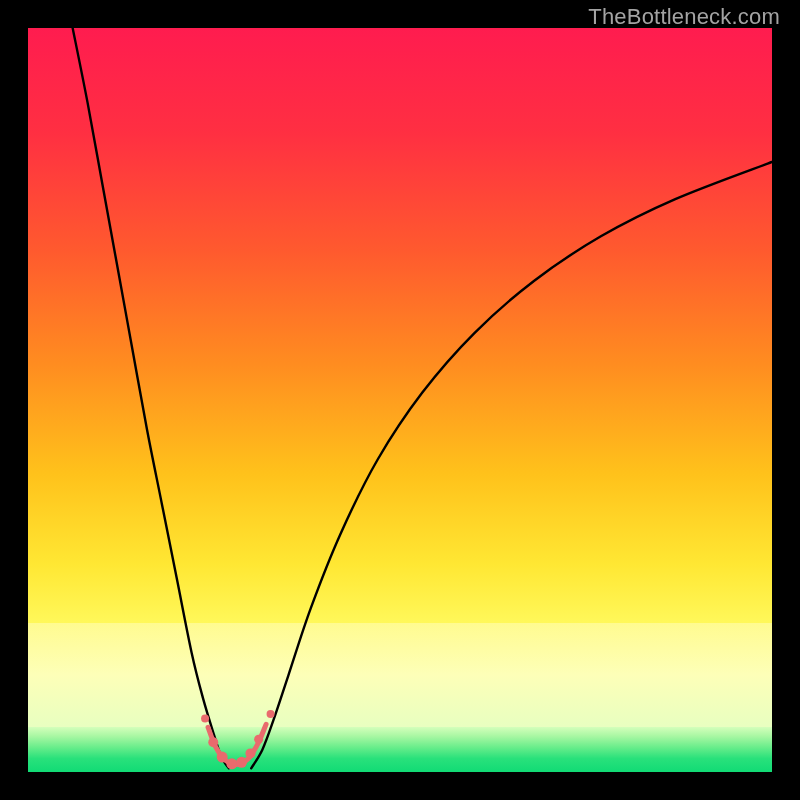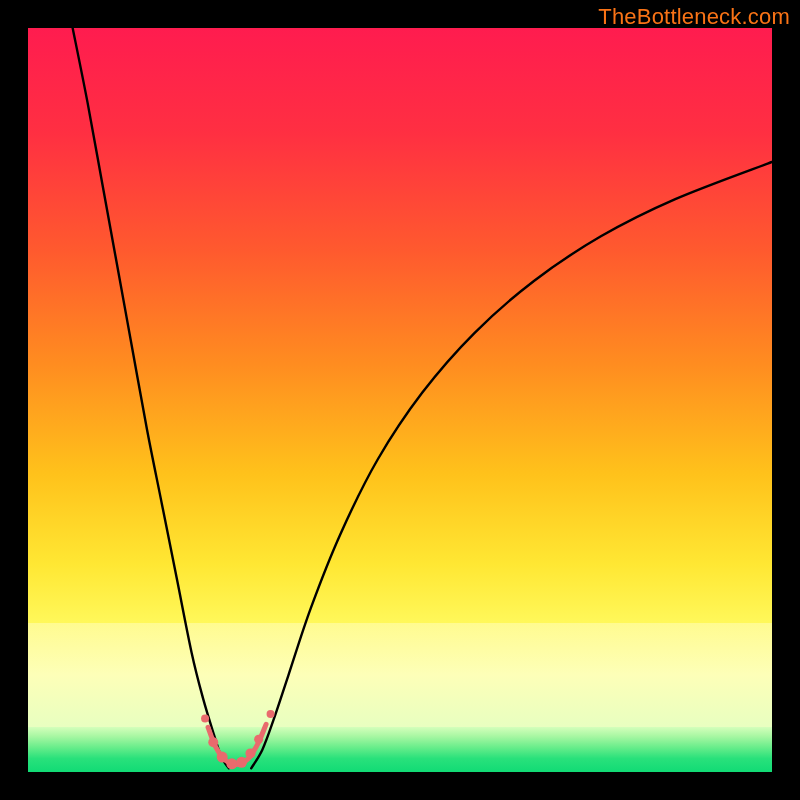--- a/index.html
+++ b/index.html
@@ -43,24 +43,24 @@
     left: 0; top: 0;
     width: 744px; height: 744px;
     overflow: visible;
   }
   .dot {
     fill: #e96a6d;
   }
   .watermark {
     position: absolute;
     top: 4px;
-    right: 10px;
+    right: 20px;
     font-family: Arial, Helvetica, sans-serif;
     font-size: 22px;
-    color: #f97316;
+    color: #a3a3a3;
     letter-spacing: 0.2px;
     font-weight: 500;
   }
 </style>
 </head>
 <body>
 
 <div class="stage">
 
   <div class="plot-area">

